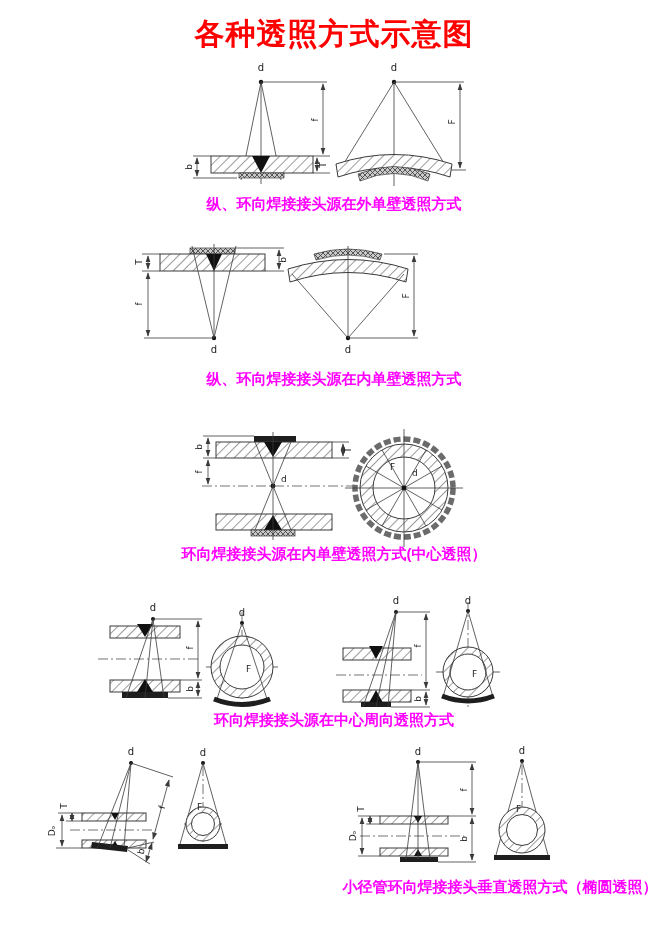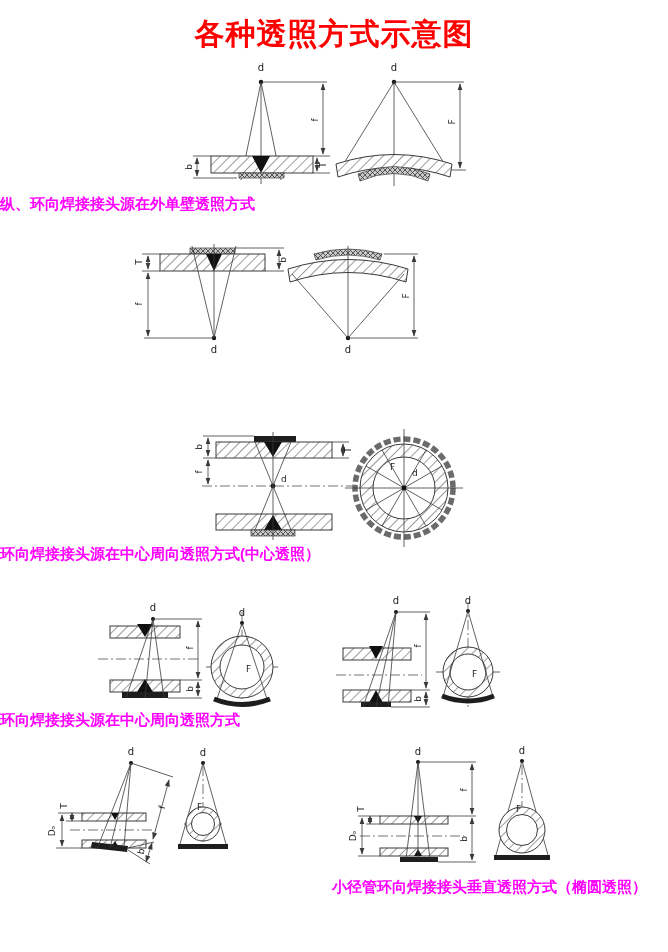--- a/index.html
+++ b/index.html
@@ -1,20 +1,20 @@
 <!DOCTYPE html>
 <html><head>
 <meta charset="utf-8">
 <style>
   html,body{margin:0;padding:0;background:#fff;}
   .page{position:relative;width:668px;height:952px;background:#fff;margin:0 auto;overflow:hidden;
         font-family:"Liberation Sans","DejaVu Sans",sans-serif;}
   .title{position:absolute;top:14px;left:0;width:100%;text-align:center;
          font-size:30px;font-weight:bold;color:#fe0000;letter-spacing:1px;}
-  .caption{position:absolute;font-size:15px;font-weight:bold;color:#ff00fe;}
+  .caption{position:absolute;text-align:center;font-size:15px;font-weight:bold;color:#ff00fe;}
   .cap-full{left:0;width:100%;}
   svg{position:absolute;overflow:visible;}
   svg text{font-family:"DejaVu Sans",sans-serif;font-size:10px;fill:#222;}
   .lbl{font-size:10px;}
   .dimlbl{font-size:9px;}
   .thin,.ray{stroke:#3a3a3a;stroke-width:0.8;fill:none;}
   .dim{stroke:#3a3a3a;stroke-width:0.8;fill:none;marker-start:url(#arr);marker-end:url(#arr);}
   .wall{fill:url(#hatch);stroke:#3a3a3a;stroke-width:1;}
   .film{fill:url(#xhatch);stroke:#3a3a3a;stroke-width:0.7;}
   .filmdark{fill:#1e1e1e;stroke:none;}
@@ -114,20 +114,21 @@
     <text class="lbl" x="70" y="115" text-anchor="middle">d</text>
     <line class="ray" x1="70" y1="100" x2="14" y2="36"></line>
     <line class="ray" x1="70" y1="100" x2="126" y2="36"></line>
     <line class="thin" x1="70" y1="8" x2="70" y2="100"></line>
     <line class="thin" x1="70" y1="100" x2="140" y2="100"></line>
     <line class="thin" x1="106" y1="16" x2="140" y2="16"></line>
     <line class="dim" x1="136" y1="18" x2="136" y2="98"></line>
     <text class="dimlbl" x="131" y="58" text-anchor="middle" transform="rotate(-90 131 58)">F</text>
   </svg>
 
+  <div class="caption cap-full" style="top:370px">纵、环向焊接接头源在内单壁透照方式</div>
 
   <svg style="left:198px;top:424px" width="162" height="122" viewBox="0 0 162 122">
     <rect class="filmdark" x="56" y="12" width="42" height="6"></rect>
     <rect class="wall" x="18" y="18" width="116" height="16"></rect>
     <polygon class="weld" points="66,18 84,18 75,33"></polygon>
     <rect class="wall" x="18" y="90" width="116" height="16"></rect>
     <polygon class="weld" points="66,106 84,106 75,91"></polygon>
     <rect class="film" x="53" y="106" width="44" height="6"></rect>
     <circle class="dot" cx="75" cy="62" r="2.4"></circle>
     <line class="ray" x1="75" y1="62" x2="57" y2="18"></line>
@@ -163,21 +164,21 @@
       <line class="ray" x1="62" y1="62" x2="84" y2="100"></line>
       <line class="ray" x1="62" y1="62" x2="100" y2="84"></line>
     </g>
     <line class="thin" x1="3" y1="62" x2="121" y2="62"></line>
     <line class="thin" x1="62" y1="3" x2="62" y2="121"></line>
     <circle class="dot" cx="62" cy="62" r="2.4"></circle>
     <text class="dimlbl" x="48" y="44">F</text>
     <text class="dimlbl" x="70" y="50">d</text>
   </svg>
 
-  <div class="caption cap-full" style="top:545px">环向焊接接头源在中心周向透照方式(中心透照）</div>
+  <div class="caption cap-full" style="top:545px">环向焊接接头源在内单壁透照方式(中心透照）</div>
 
   <svg style="left:96px;top:598px" width="112" height="116" viewBox="0 0 112 116">
     <text class="lbl" x="57" y="13" text-anchor="middle">d</text>
     <circle class="dot" cx="57" cy="21" r="2"></circle>
     <rect class="wall" x="14" y="28" width="70" height="12"></rect>
     <rect class="wall" x="14" y="82" width="70" height="12"></rect>
     <line class="cl" x1="2" y1="61" x2="104" y2="61"></line>
     <polygon class="weld" points="41,26 57,26 49,39"></polygon>
     <polygon class="weld" points="41,94 57,94 49,81"></polygon>
     <rect class="filmdark" x="26" y="94" width="46" height="6"></rect>

